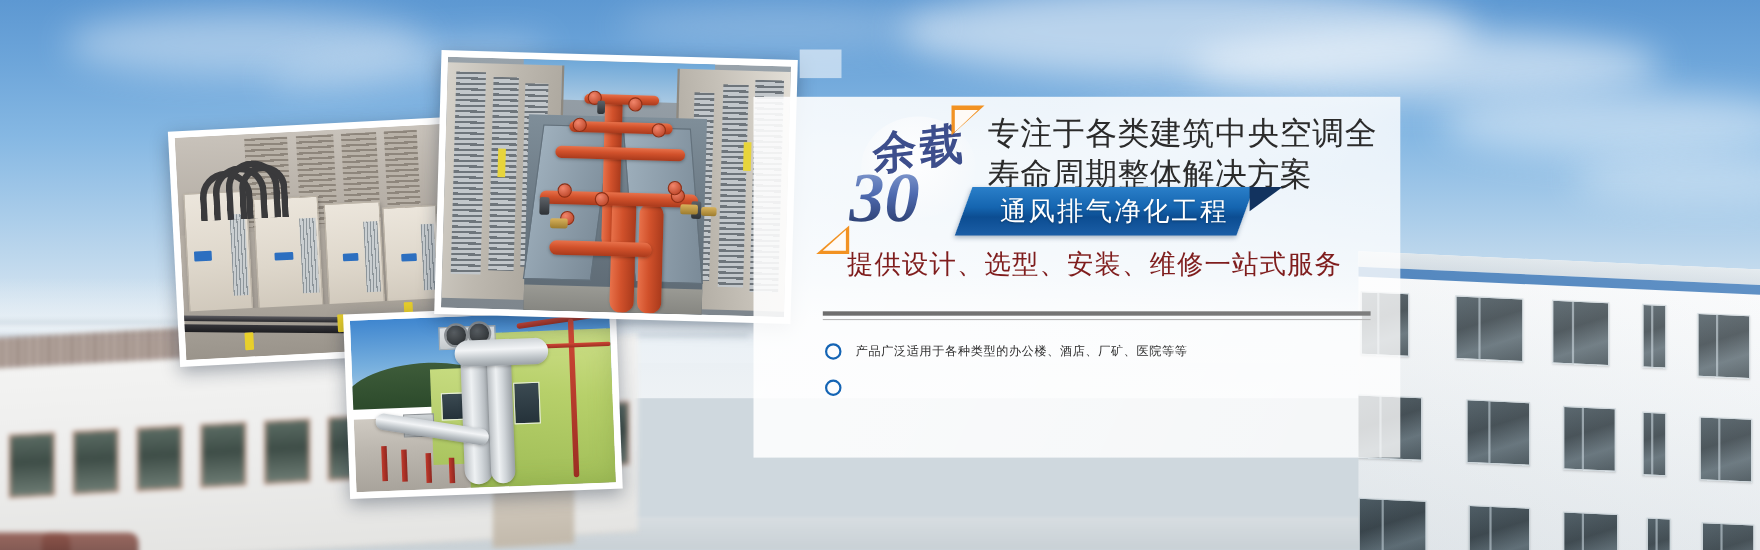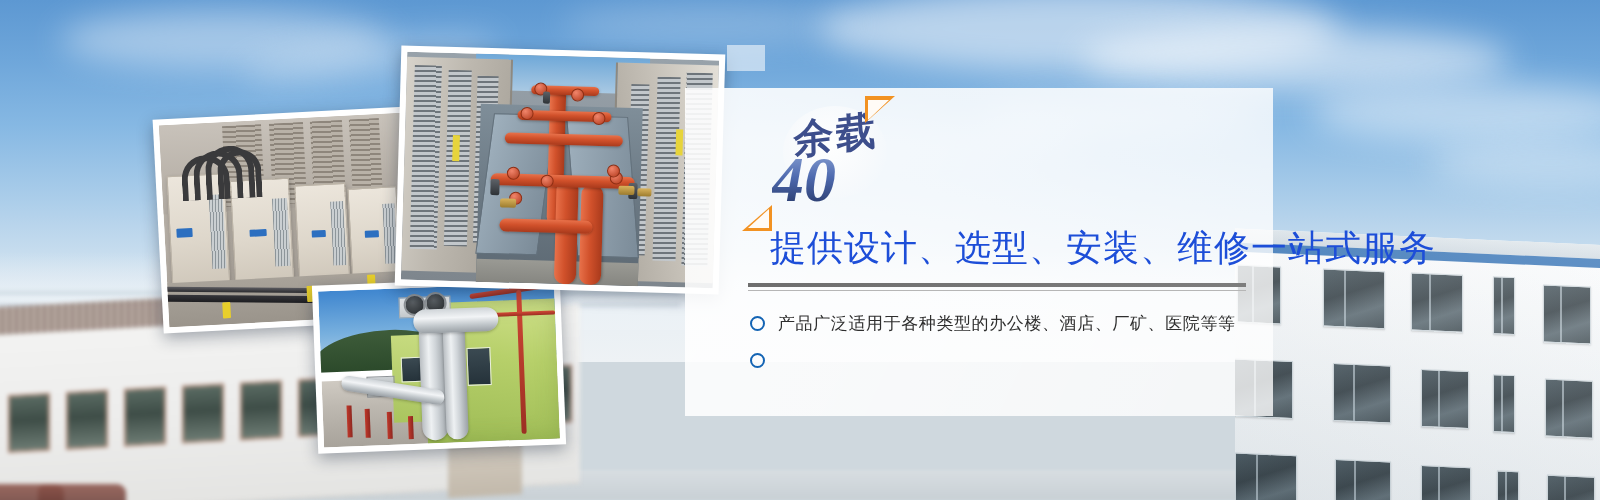--- a/index.html
+++ b/index.html
@@ -256,41 +256,41 @@
   .ribbon-text{
     position:absolute; left:36px; top:0; width:230px; height:44px;
     display:flex; align-items:center; justify-content:center;
     color:#fff; font-size:24px; letter-spacing:2px; font-weight:400;
     text-shadow:0 1px 2px rgba(0,0,0,.28);
   }
 
   
   .subhead{
     position:absolute; left:770px; top:224px; z-index:11;
-    font-size:36px; color:#1d4ed8; letter-spacing:1px;
+    font-size:24px; color:#7f1d1d; letter-spacing:1px;
   }
   .subhead-en{
     position:absolute; left:798px; top:262px; z-index:11;
     font-size:11.5px; color:#9a9a9a; letter-spacing:1.15px; font-weight:400;
   }
 
   
   .divider{ position:absolute; left:748px; top:283px; width:498px; height:4px;
     background:linear-gradient(90deg,#6e6e6e,#7d7d7d); z-index:11; }
   .divider2{ position:absolute; left:748px; top:290px; width:498px; height:1px;
     background:#b6b6b6; z-index:11; }
 
   
   .bullets{ position:absolute; left:750px; top:312px; z-index:11; }
   .bullet{ display:flex; align-items:center; margin-bottom:18px; }
   .bullet-dot{
     width:15px; height:15px; border-radius:50%;
     border:2.6px solid #1464b4; margin-right:13px; flex:0 0 auto;
   }
-  .bullet-txt{ font-size:17px; color:#2e2e2e; letter-spacing:.6px; }
+  .bullet-txt{ font-size:11px; color:#2e2e2e; letter-spacing:.6px; }
 </style>
 </head>
 <body>
 
 <div class="stage">
 
   <div class="sky">
     <div class="cloud c1"></div>
     <div class="cloud c2"></div>
     <div class="cloud c3"></div>
@@ -478,27 +478,33 @@
     </div>
   </div>
 
   <div class="panel-chip"></div>
 
   <div class="panel"></div>
 
   <div class="seal">
     <div class="seal-blob"></div>
     <div class="seal-cn">余载</div>
-    <div class="seal-num">40</div>
+    <div class="seal-num">30</div>
   </div>
 
   <div class="arrow-tr"></div>
   <div class="arrow-bl"></div>
 
-
+  <div class="headline">专注于各类建筑中央空调全寿命周期整体解决方案</div>
+
+  <div class="ribbon">
+    <div class="ribbon-body"></div>
+    <div class="ribbon-tail"></div>
+    <div class="ribbon-text">通风排气净化工程</div>
+  </div>
 
   <div class="subhead">提供设计、选型、安装、维修一站式服务</div>
 
   <div class="divider"></div>
   <div class="divider2"></div>
 
   <div class="bullets">
     <div class="bullet">
       <span class="bullet-dot"></span>
       <span class="bullet-txt">产品广泛适用于各种类型的办公楼、酒店、厂矿、医院等等</span>

